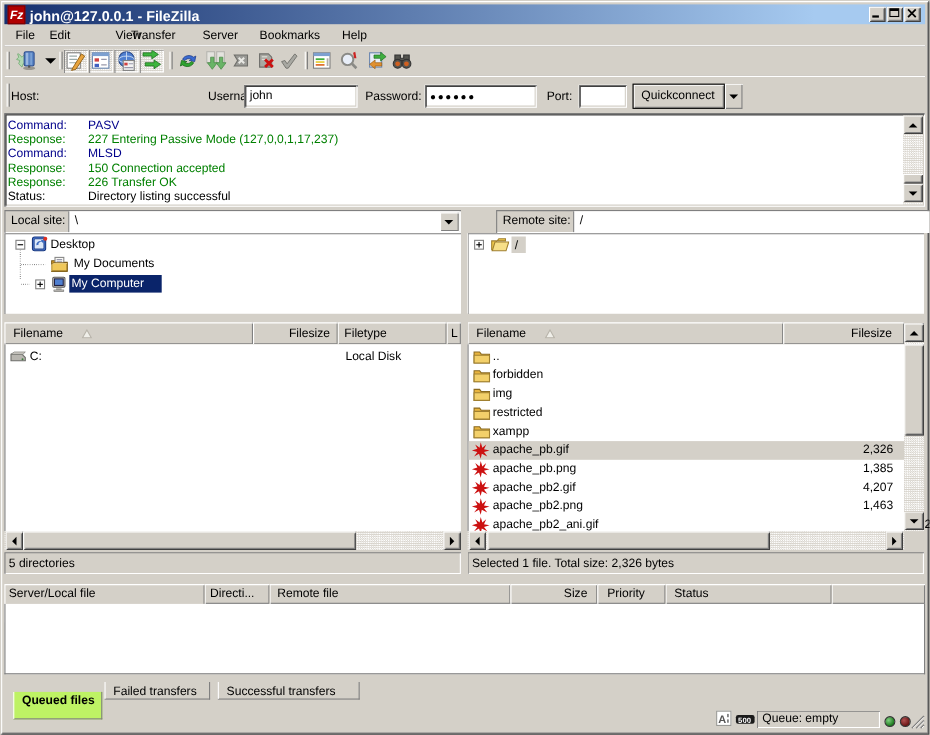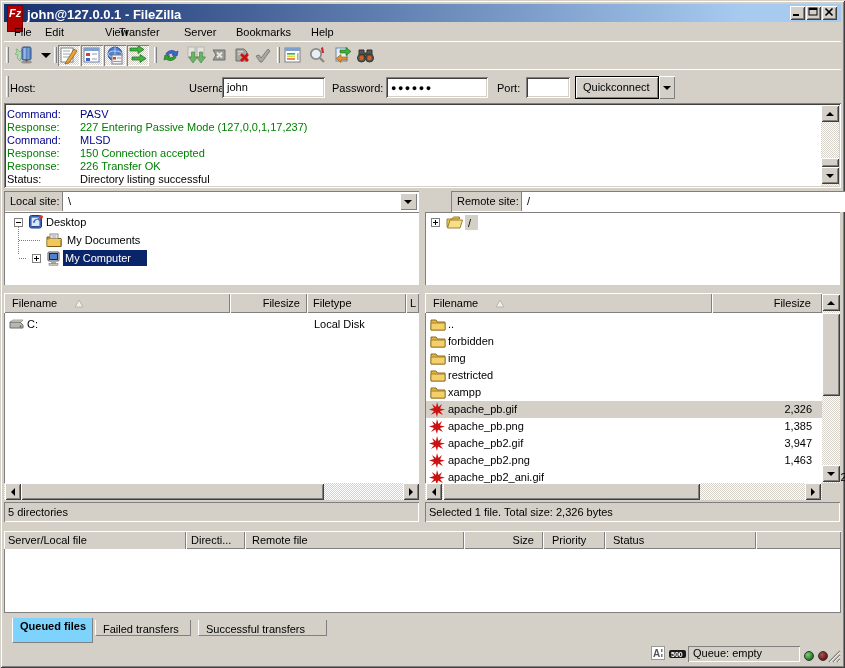--- a/index.html
+++ b/index.html
@@ -51,21 +51,21 @@
 .frow .sz { position:absolute; right:10px; top:2px; }
 .tab { position:absolute; background:#d4d0c8; border-left:1px solid #ffffff; border-right:1px solid #808080; border-bottom:1px solid #808080; }
 .tab span { position:absolute; left:7px; top:3px; }
 svg { display:block; }
 </style>
 </head>
 <body>
 <div class="abs win"></div>
 
 <div class="abs titlebar">
-  <div class="abs" style="left:3px;top:1px;width:16px;height:27px;background:#b00000;border:1px solid #7d0000;">
+  <div class="abs" style="left:3px;top:1px;width:16px;height:17px;background:#b00000;border:1px solid #7d0000;">
     <svg width="14" height="14" viewBox="0 0 14 14">
         <text x="1" y="11" font-family="Liberation Sans" font-size="11" font-style="italic" font-weight="bold" fill="#fff">Fz</text>
       </svg>
   </div>
   <div class="title-text">john@127.0.0.1 - FileZilla</div>
   <div class="wbtn" style="left:786px;">
       <svg width="14" height="12">
         <rect x="3" y="8" width="6" height="2" fill="#000"></rect>
       </svg>
     </div>
@@ -446,21 +446,21 @@
           <path d="M9 1 L10.5 6 L14 3 L12 7.5 L17 8.5 L12 10 L15 14 L10 11.5 L9 16 L7.5 11.5 L3 14 L6 10 L1 8.5 L6 7 L4 3 L8 6 z" fill="#cc1111"></path>
         </svg>
       <span class="nm">apache_pb.png</span>
         <span class="sz">1,385</span>
     </div>
     <div class="frow" style="left:0;top:122px;width:396px;">
       <svg class="abs" style="left:2px;top:0" width="18" height="17" viewBox="0 0 18 17">
           <path d="M9 1 L10.5 6 L14 3 L12 7.5 L17 8.5 L12 10 L15 14 L10 11.5 L9 16 L7.5 11.5 L3 14 L6 10 L1 8.5 L6 7 L4 3 L8 6 z" fill="#cc1111"></path>
         </svg>
       <span class="nm">apache_pb2.gif</span>
-        <span class="sz">3,947</span>
+        <span class="sz">4,207</span>
     </div>
     <div class="frow" style="left:0;top:139px;width:396px;">
       <svg class="abs" style="left:2px;top:0" width="18" height="17" viewBox="0 0 18 17">
           <path d="M9 1 L10.5 6 L14 3 L12 7.5 L17 8.5 L12 10 L15 14 L10 11.5 L9 16 L7.5 11.5 L3 14 L6 10 L1 8.5 L6 7 L4 3 L8 6 z" fill="#cc1111"></path>
         </svg>
       <span class="nm">apache_pb2.png</span>
         <span class="sz">1,463</span>
     </div>
     <div class="frow" style="left:0;top:156px;width:452px;padding-left:12px;">
       <svg class="abs" style="left:2px;top:0" width="18" height="17" viewBox="0 0 18 17">
@@ -516,21 +516,21 @@
       </div>
     <div class="hseg" style="left:601px;width:151px;height:18px;">
         <span style="left:8px;top:3px;">Status</span>
       </div>
     <div class="hseg" style="left:752px;width:85px;height:18px;"></div>
   </div>
   <div class="abs" style="left:0;top:23px;width:837px;height:64px;background:#fff;border:1px solid #808080;border-top:none;"></div>
 </div>
 
 <div class="abs" id="tabs" style="left:4px;top:618px;width:837px;height:20px;">
-  <div class="tab" style="left:8px;top:0;width:81px;height:25px;background:#7dd3fc;z-index:2;">
+  <div class="tab" style="left:8px;top:11px;width:81px;height:25px;background:#bef264;z-index:2;">
       <span style="font-weight:bold;top:2px;">Queued files</span>
     </div>
   <div class="tab" style="left:91px;top:2px;width:96px;height:16px;">
       <span>Failed transfers</span>
     </div>
   <div class="tab" style="left:194px;top:2px;width:129px;height:16px;">
       <span>Successful transfers</span>
     </div>
 </div>
 

